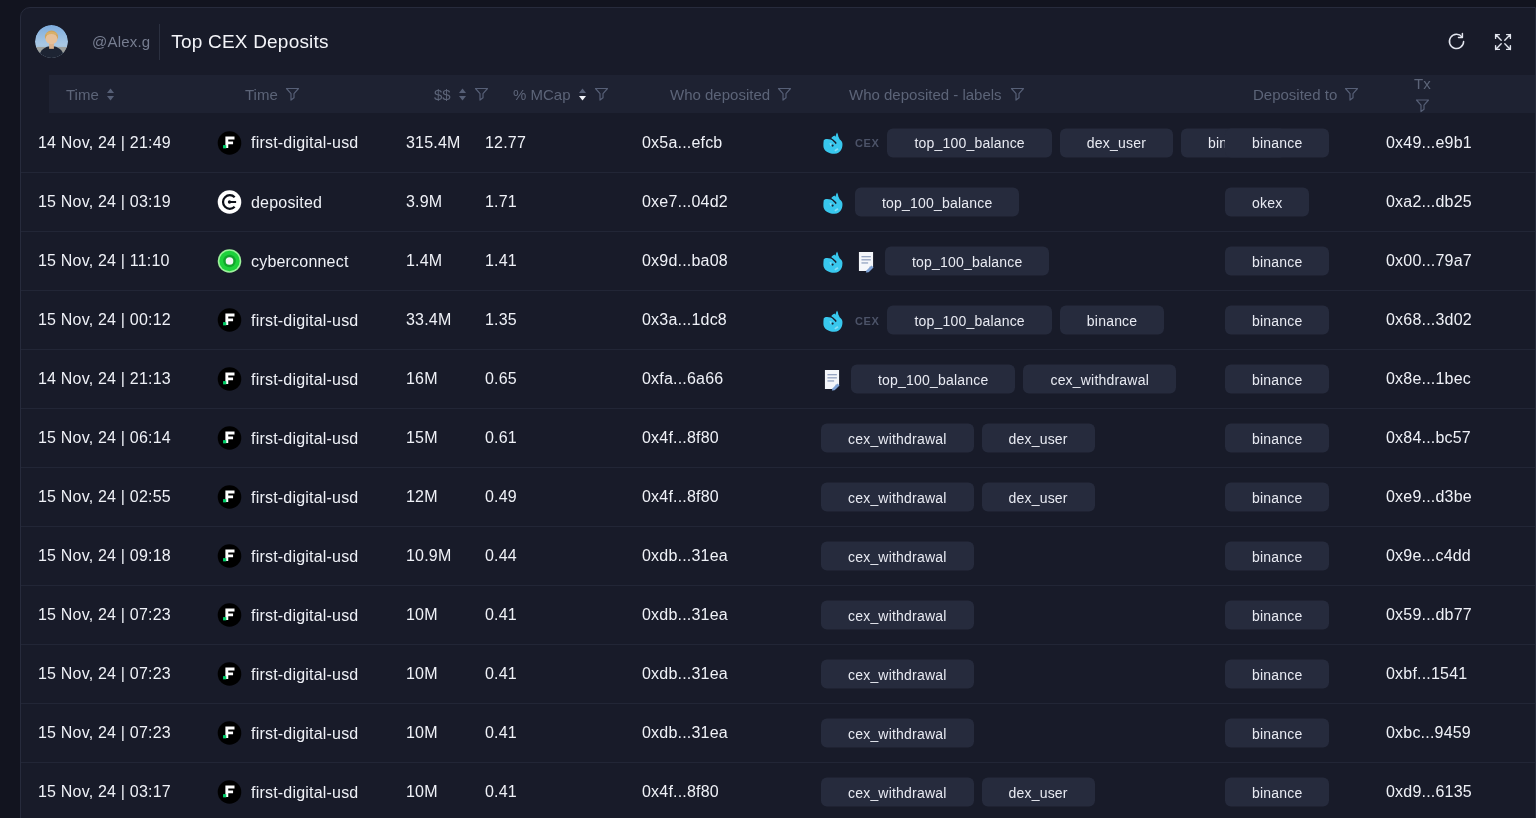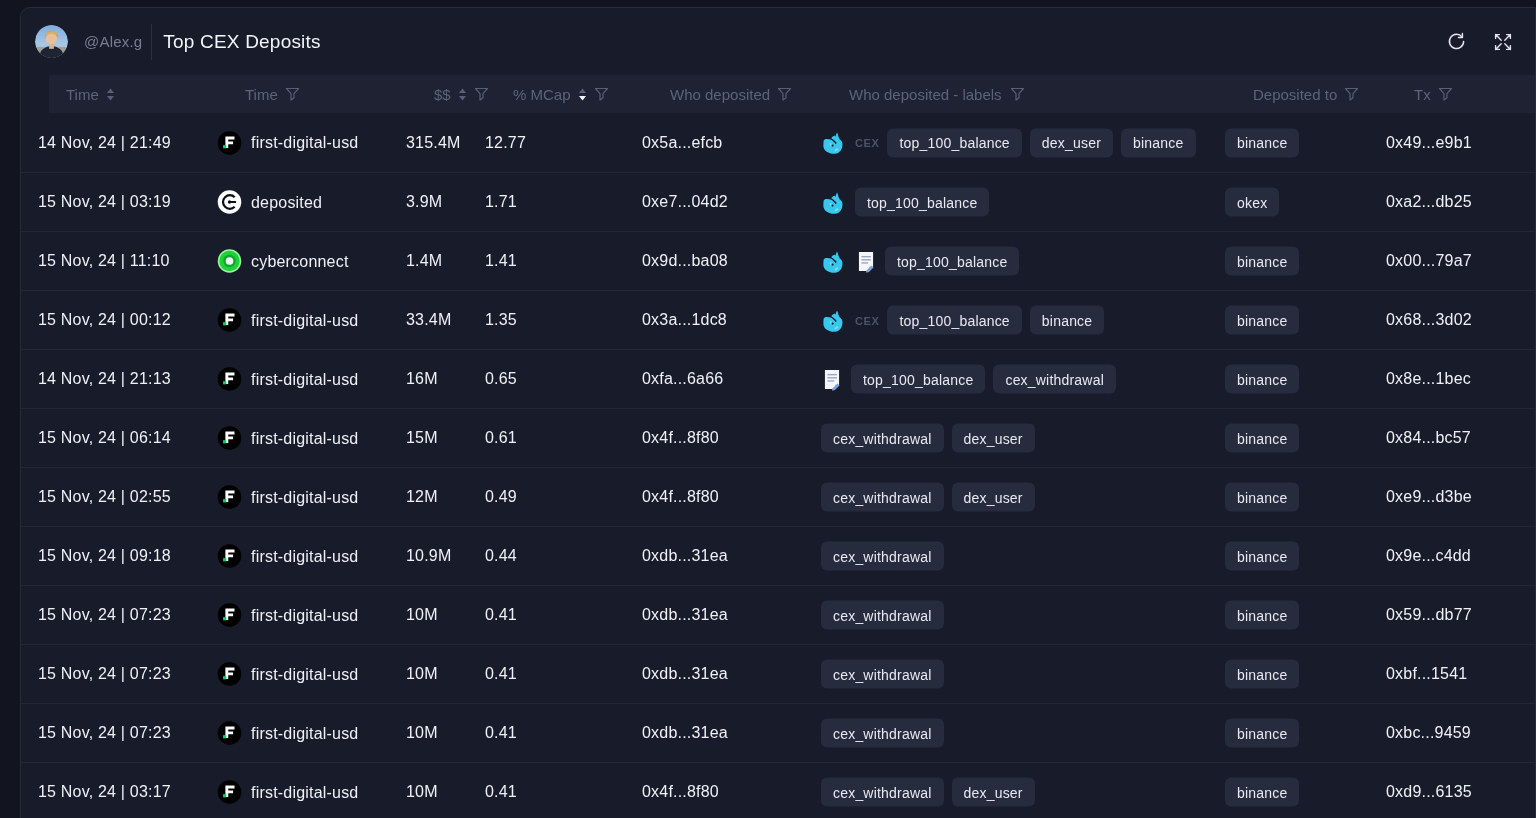--- a/index.html
+++ b/index.html
@@ -26,21 +26,21 @@
     padding: 0 21px 0 14px;
   }
   .avatar {
     width: 33px; height: 33px;
     border-radius: 50%;
     overflow: hidden;
     flex: 0 0 auto;
   }
   .avatar svg { display: block; width: 100%; height: 100%; }
   .username {
-    margin-left: 16px;
+    margin-left: 24px;
     color: #767d90;
     font-size: 15px;
     letter-spacing: 0.2px;
   }
   .header-divider {
     width: 1px; height: 36px;
     background: #2b3040;
     margin: 0 11px 0 9px;
   }
   .widget-title {
@@ -95,40 +95,40 @@
     letter-spacing: 0.2px;
   }
   
   .col-time    { left: 17px; }
   .col-token   { left: 196px; }
   .col-amount  { left: 385px; }
   .col-mcap    { left: 464px; }
   .col-who     { left: 621px; }
   .col-labels  { left: 800px; }
   .col-depto   { left: 1204px; }
-  .col-tx      { left: 1365px; }
+  .col-tx      { left: 1365px; flex-direction: column; }
   .token-icon { width: 25px; height: 25px; margin-right: 9px; flex: 0 0 auto; }
   .token-icon svg { display: block; width: 100%; height: 100%; }
   .col-labels { gap: 8px; }
   .who-icon { width: 26px; height: 26px; }
   .who-icon svg { display: block; width: 100%; height: 100%; }
   .who-icon.memo { width: 22px; height: 22px; }
   .cex-mark {
     color: #4c5368;
     font-size: 11px;
     font-weight: 700;
     letter-spacing: 0.6px;
   }
   .chip {
     background: #262b3d;
     border-radius: 6px;
     height: 29px;
     display: flex;
     align-items: center;
-    padding: 0 12px;
+    padding: 0 27px;
     color: #e8eaf2;
     font-size: 14px;
     letter-spacing: 0.2px;
   }
 </style>
 </head>
 <body>
 
 <div class="card">
   <div class="card-header">

